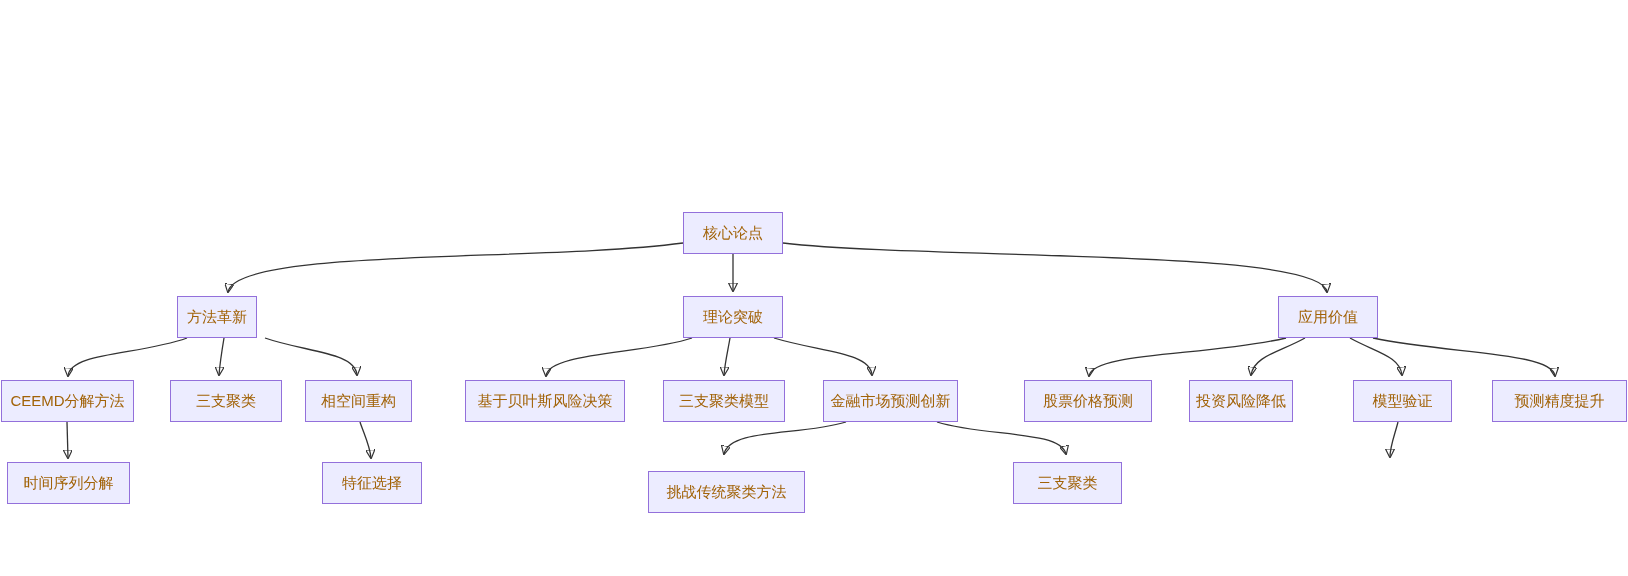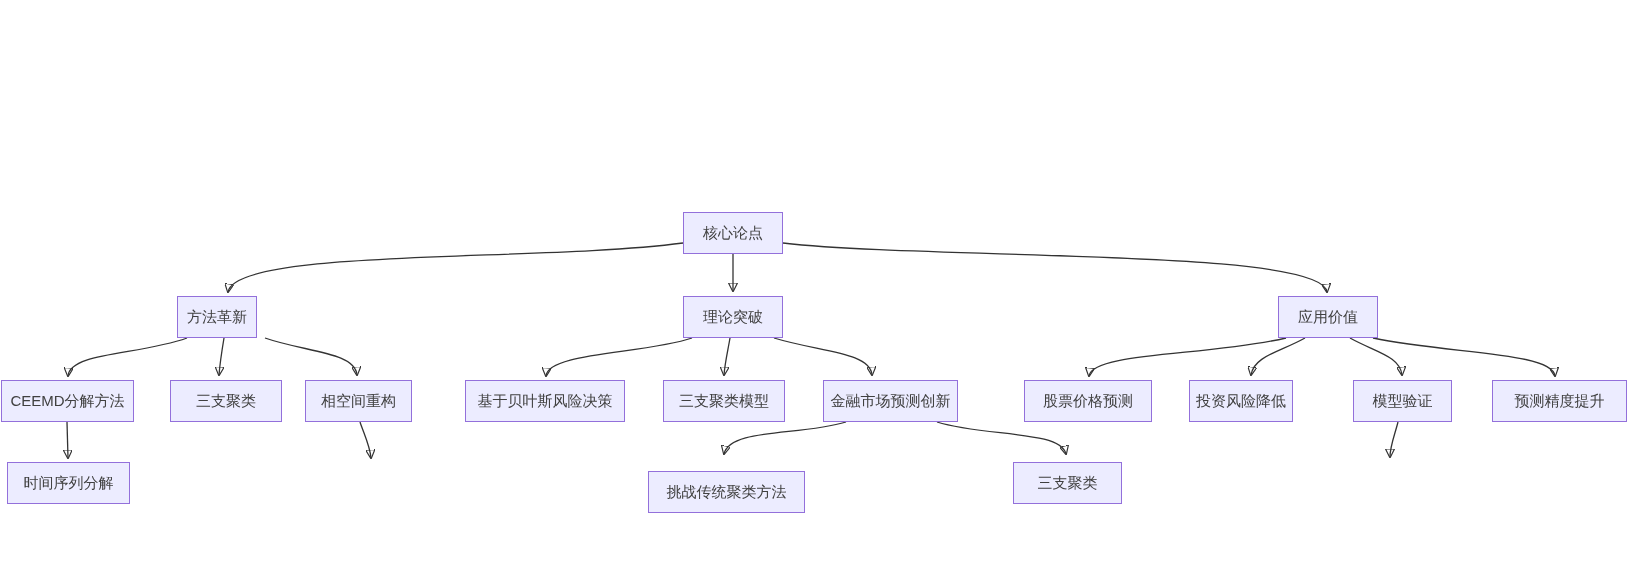--- a/index.html
+++ b/index.html
@@ -29,21 +29,21 @@
   }
   .node {
     position: absolute;
     height: 42px;
     box-sizing: border-box;
     background: #ECECFF;
     border: 1px solid #9370DB;
     display: flex;
     align-items: center;
     justify-content: center;
-    color: #404040;
+    color: #a16207;
     font-size: 15px;
     white-space: nowrap;
     text-align: center;
   }
 </style>
 </head>
 <body>
 
 <div class="canvas">
 
@@ -114,20 +114,23 @@
   <div class="node" style="left:1353px;top:380px;width:99px">
     <span>模型验证</span>
   </div>
   <div class="node" style="left:1492px;top:380px;width:135px">
     <span>预测精度提升</span>
   </div>
 
   <div class="node" style="left:7px;top:462px;width:123px">
     <span>时间序列分解</span>
   </div>
+  <div class="node" style="left:322px;top:462px;width:100px">
+    <span>特征选择</span>
+  </div>
   <div class="node" style="left:648px;top:471px;width:157px">
     <span>挑战传统聚类方法</span>
   </div>
   <div class="node" style="left:1013px;top:462px;width:109px">
     <span>三支聚类</span>
   </div>
 
 </div>
 
 </body></html>

